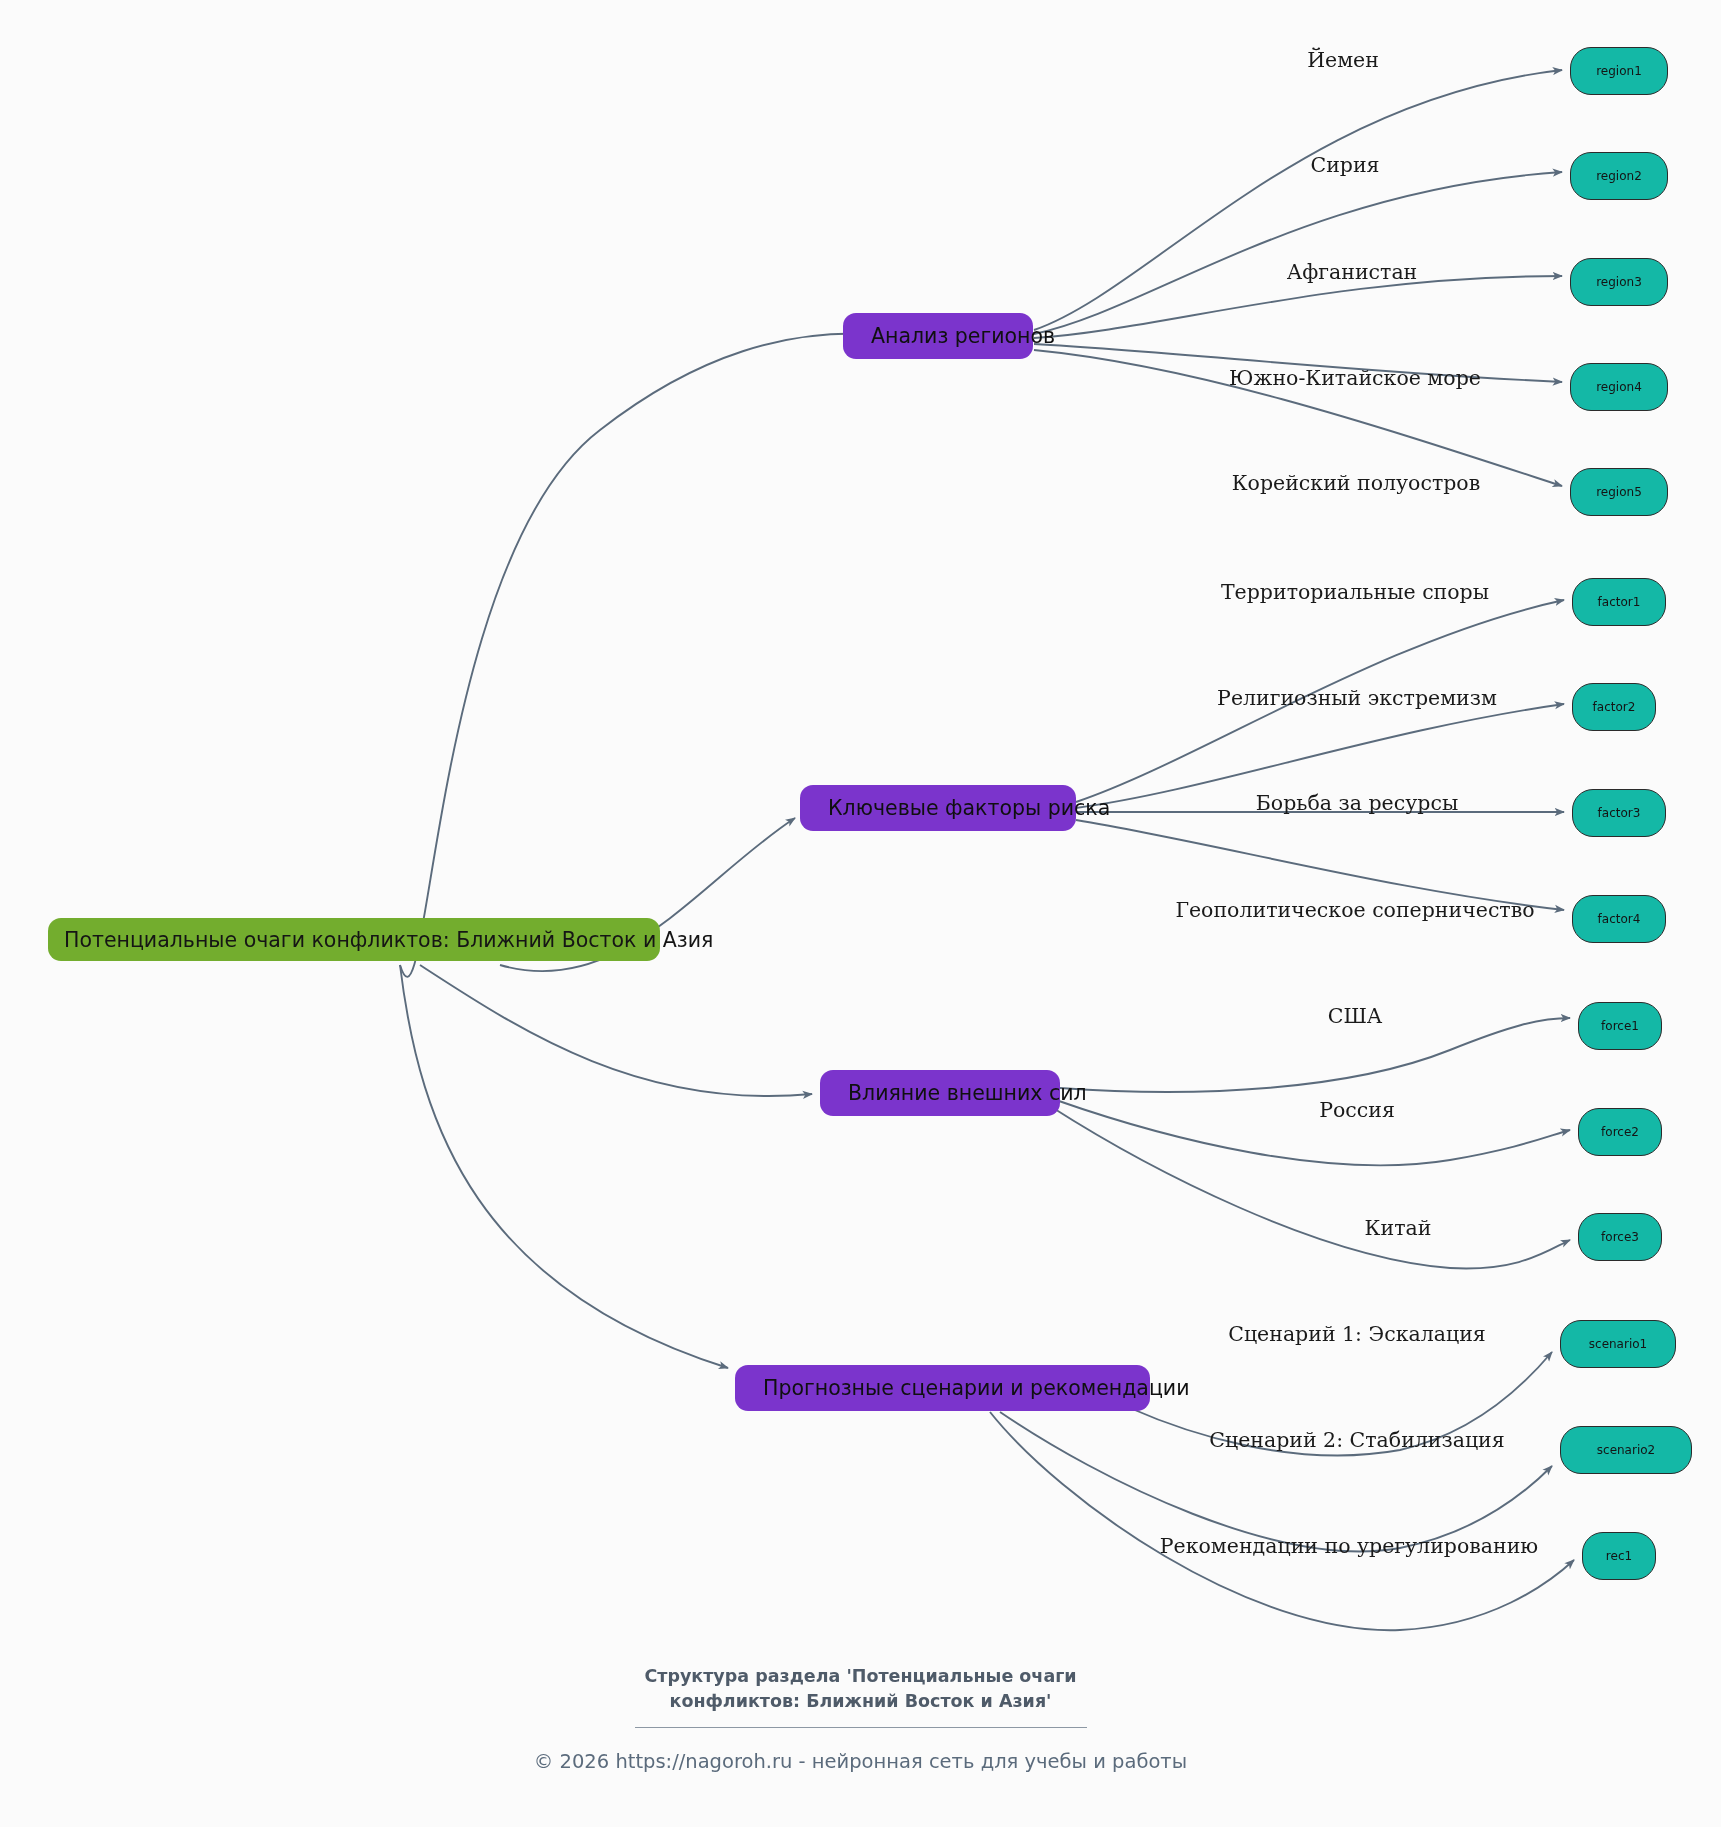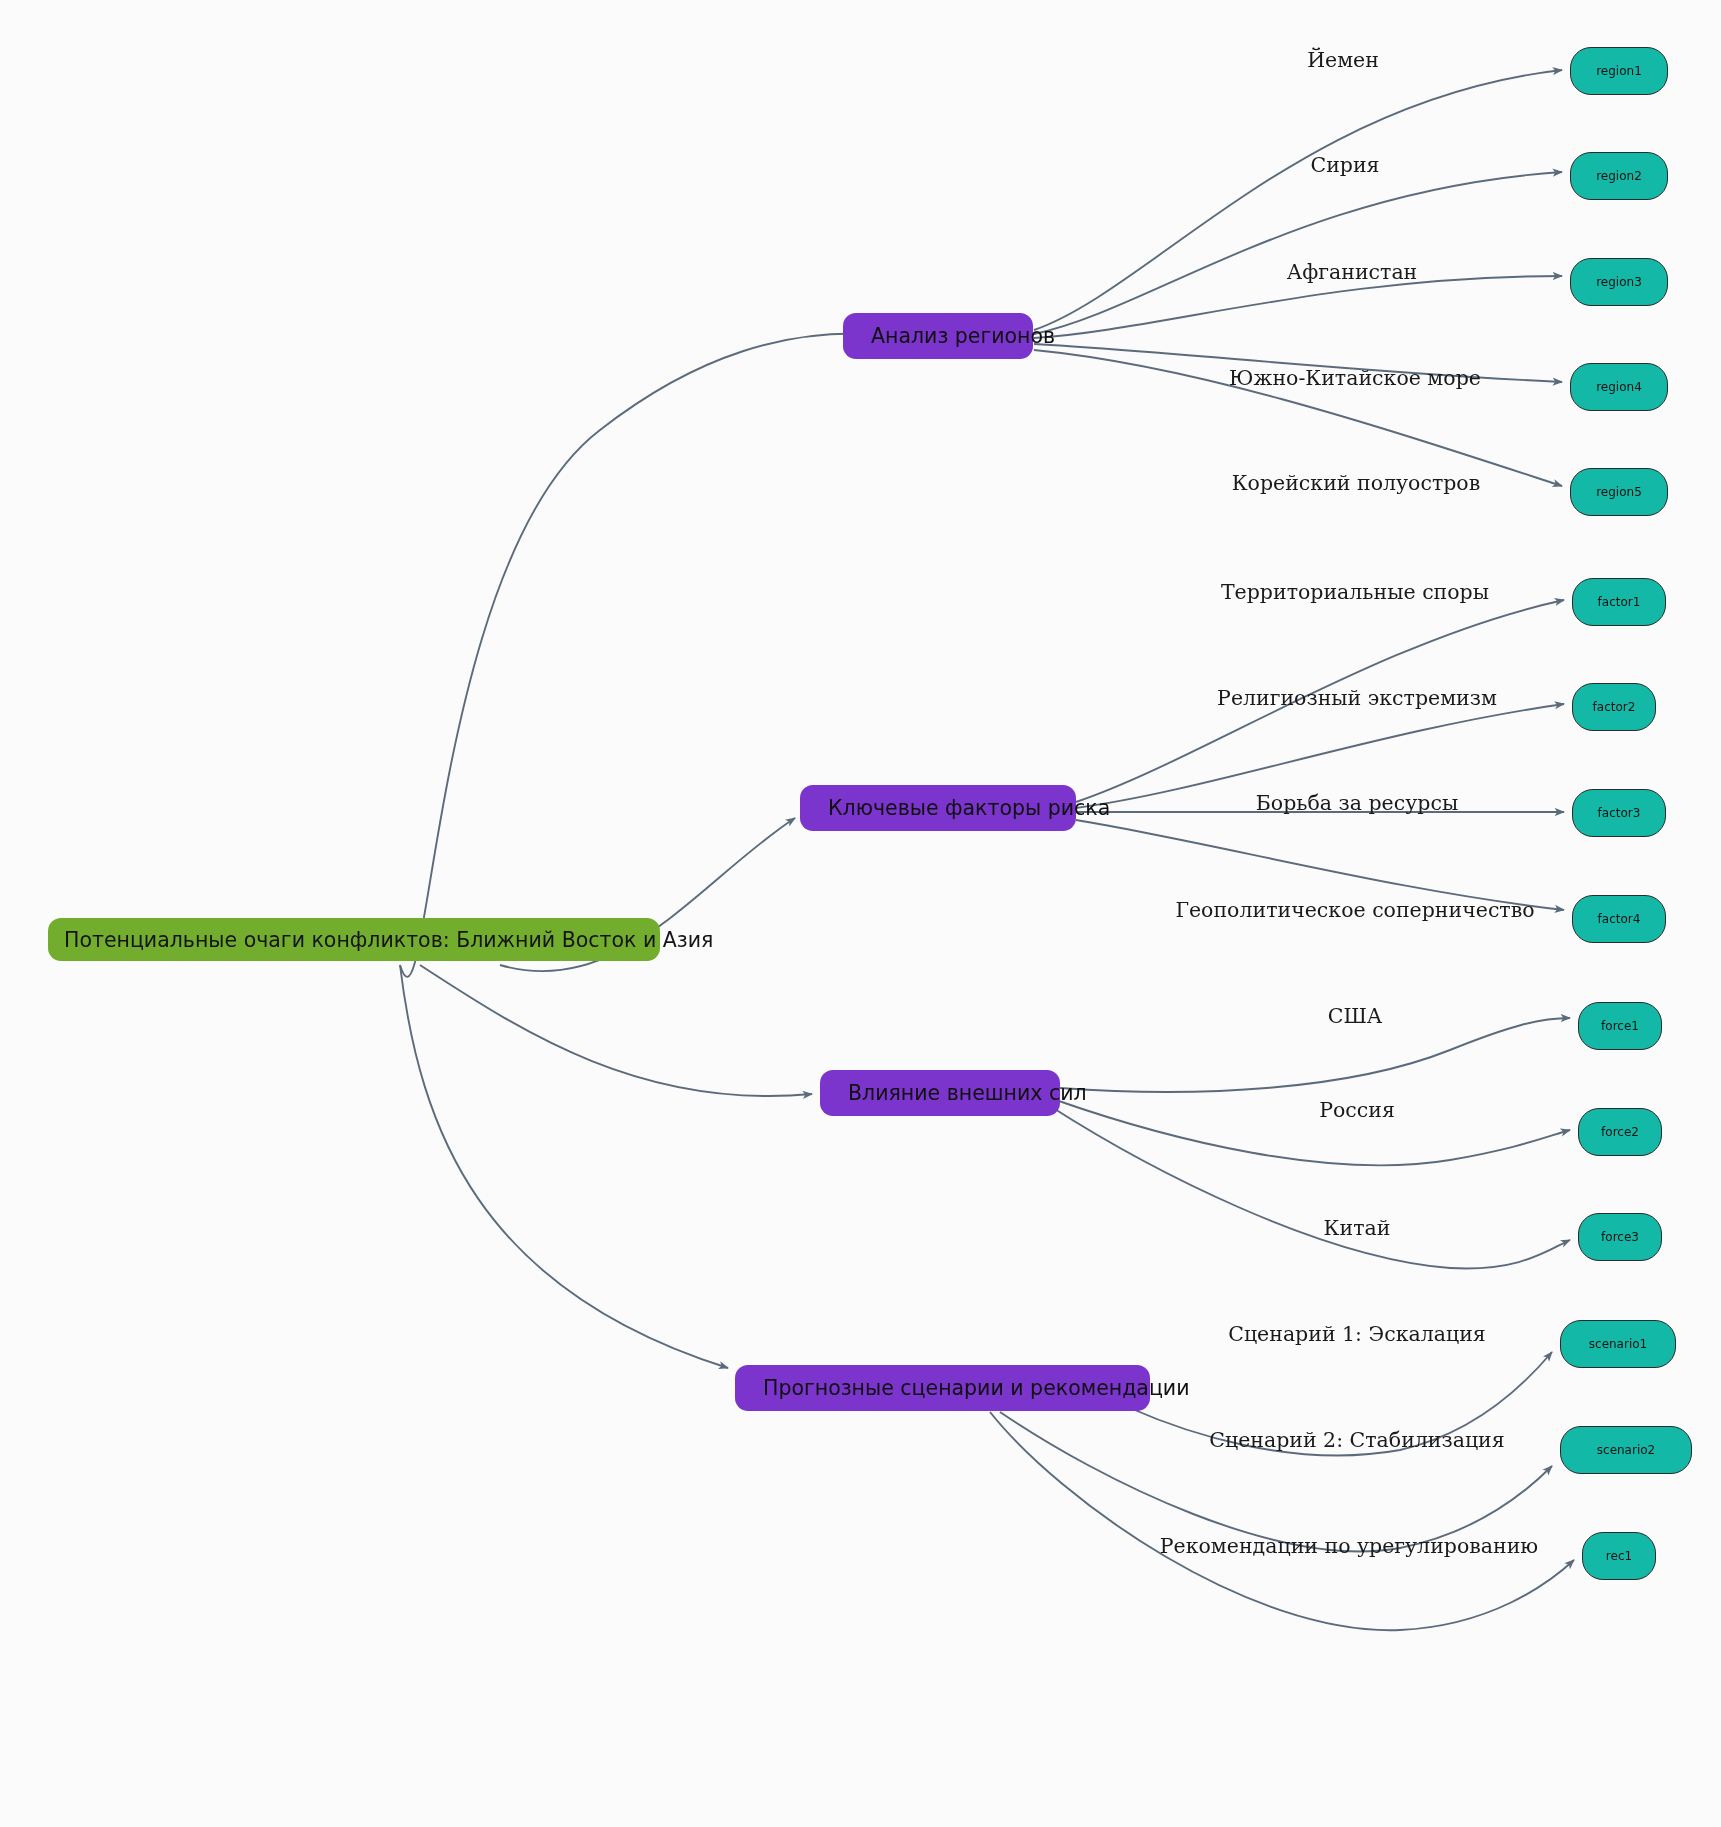--- a/index.html
+++ b/index.html
@@ -194,20 +194,28 @@
       <div class="edge-label" style="left: 1345px; top: 165px;">Сирия</div>
       <div class="edge-label" style="left: 1352px; top: 272px;">Афганистан</div>
       <div class="edge-label" style="left: 1355px; top: 378px;">Южно-Китайское море</div>
       <div class="edge-label" style="left: 1356px; top: 483px;">Корейский полуостров</div>
       <div class="edge-label" style="left: 1355px; top: 592px;">Территориальные споры</div>
       <div class="edge-label" style="left: 1357px; top: 698px;">Религиозный экстремизм</div>
       <div class="edge-label" style="left: 1357px; top: 803px;">Борьба за ресурсы</div>
       <div class="edge-label" style="left: 1355px; top: 910px;">Геополитическое соперничество</div>
       <div class="edge-label" style="left: 1355px; top: 1016px;">США</div>
       <div class="edge-label" style="left: 1357px; top: 1110px;">Россия</div>
-      <div class="edge-label" style="left: 1357px; top: 1228px;">Китай</div>
+      <div class="edge-label" style="left: 1398px; top: 1228px;">Китай</div>
       <div class="edge-label" style="left: 1357px; top: 1334px;">Сценарий 1: Эскалация</div>
       <div class="edge-label" style="left: 1357px; top: 1440px;">Сценарий 2: Стабилизация</div>
       <div class="edge-label" style="left: 1349px; top: 1546px;">Рекомендации по урегулированию</div>
     </div>
 
+  <div id="footer" style="top:1664px;">
+    <div class="footer-title">
+      <div>Структура раздела 'Потенциальные очаги</div>
+      <div>конфликтов: Ближний Восток и Азия'</div>
+    </div>
+    <div class="footer-rule"></div>
+    <div class="footer-copy">© 2026 https://nagoroh.ru - нейронная сеть для учебы и работы</div>
+  </div>
 
 </div>
 
 </body></html>

